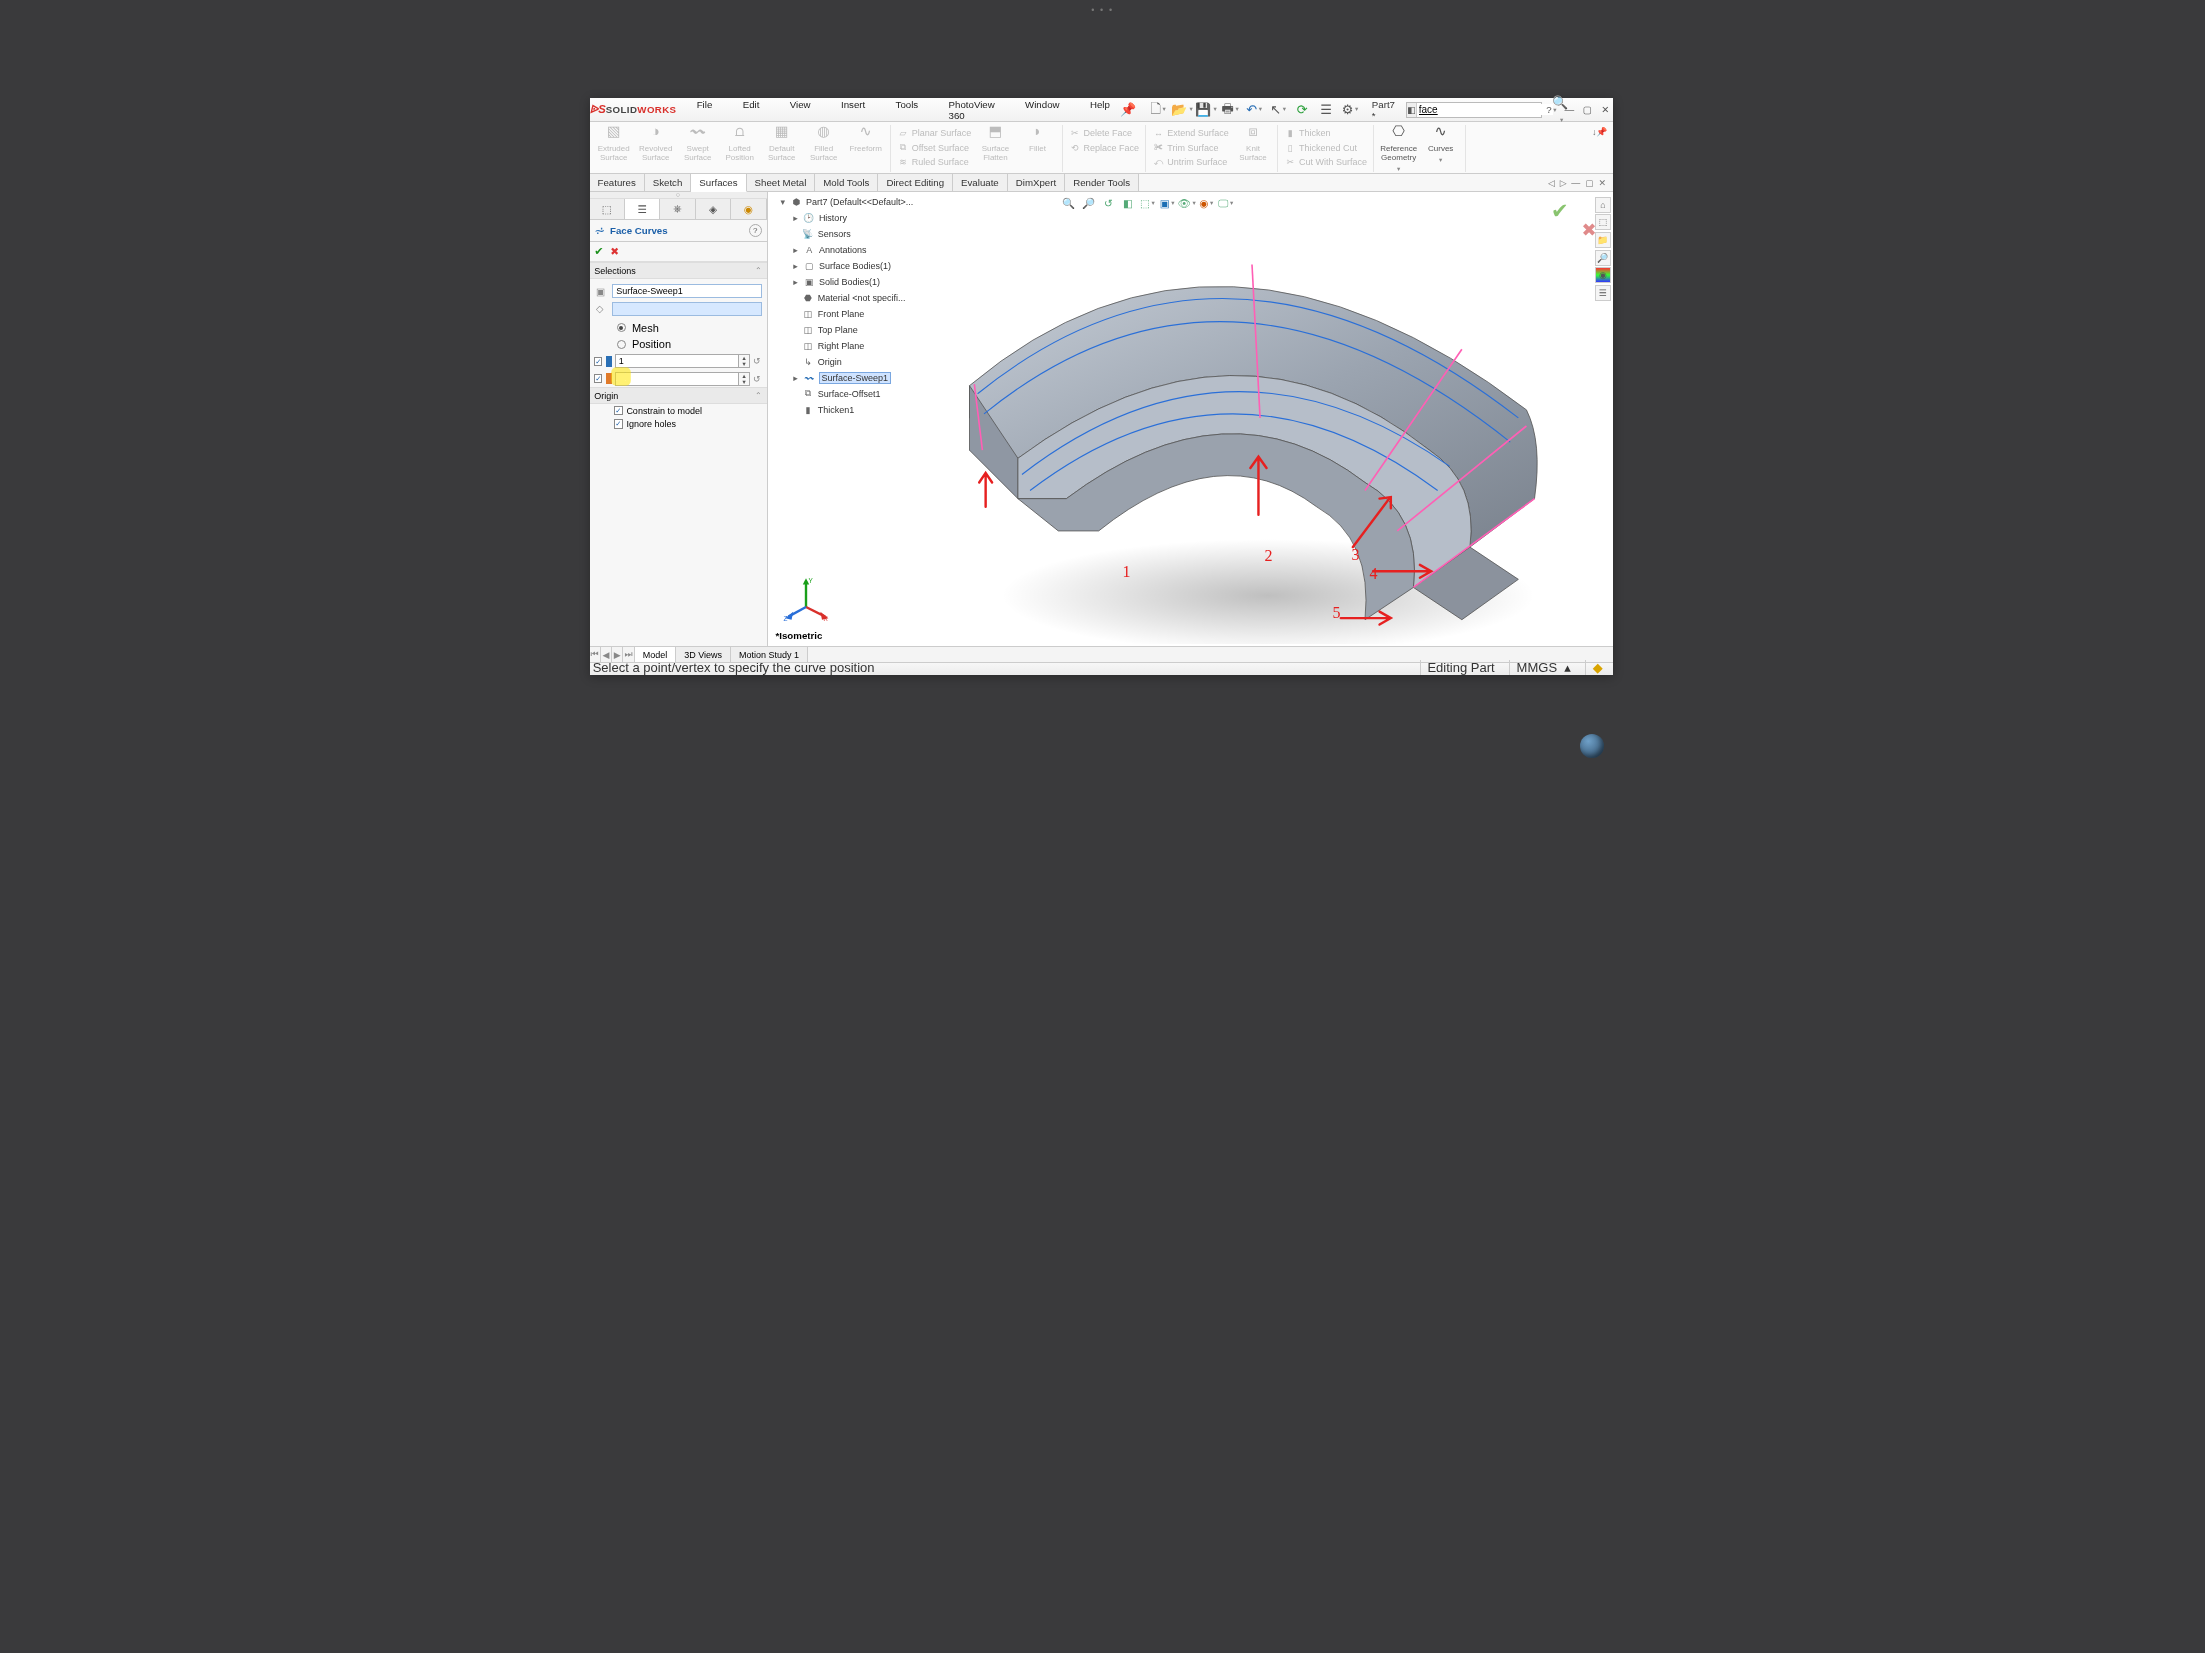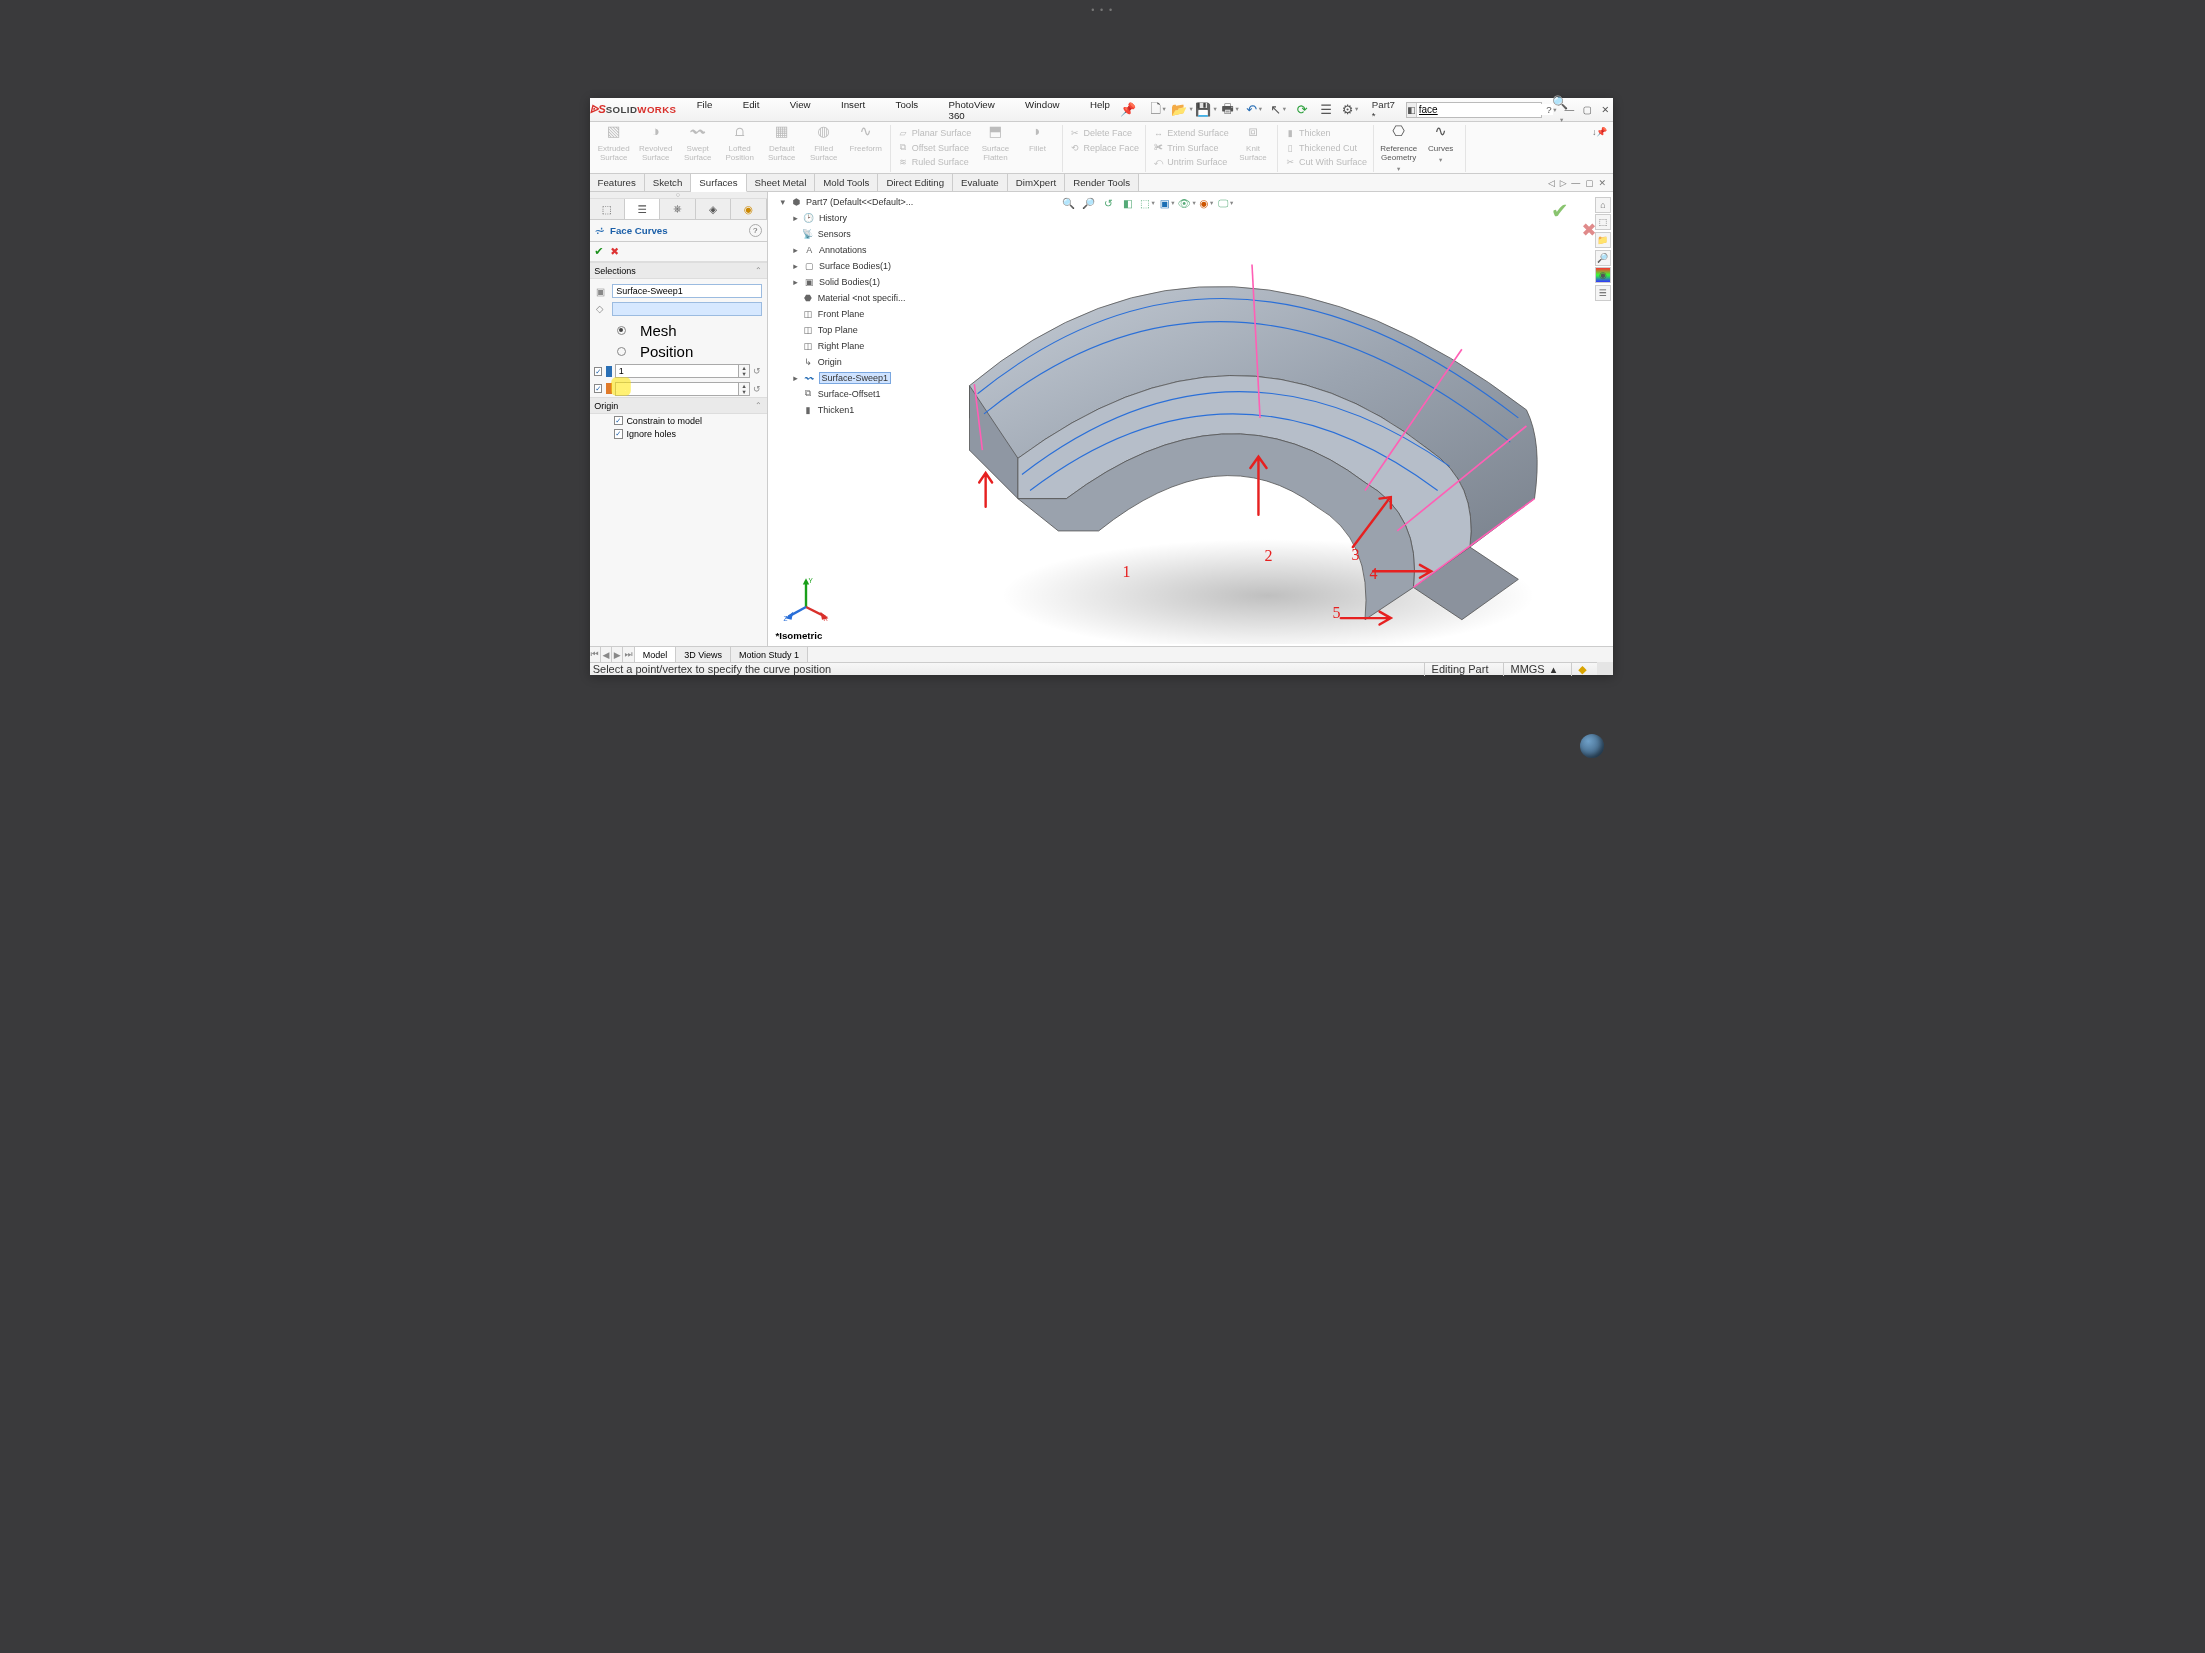--- a/index.html
+++ b/index.html
@@ -53,21 +53,21 @@
   .pm-header .h{ margin-left:auto; width:13px;height:13px;border:0.8px solid #aaa;border-radius:6.5px; font-size:8px; display:flex;align-items:center;justify-content:center;color:#555;}
   .okx{ padding:3.2px 4.8px; display:flex; gap:6.5px; border-bottom:0.8px solid #ddd;}
   .ok{ color:#1a8f1a; font-size:11.3px;} .x{ color:#d33; font-size:10.5px;}
   .section-h{ background:#eaeaea; border-top:0.8px solid #ddd; border-bottom:0.8px solid #ddd; padding:2.4px 4.8px; font-size:9px; display:flex; align-items:center;}
   .section-h .chev{ margin-left:auto; color:#888; font-size:8px;}
   .sel-box{ margin:4.8px 4.8px 3.2px 22.6px; }
   .sel-box .list{ border:0.8px solid #9bbbe0; background:#fff; font-size:9px; padding:1.6px 3.2px; height:14.5px; margin-bottom:3.2px;}
   .sel-box .empty{ border:0.8px solid #9bbbe0; background:#d6e8ff; height:14.5px;}
   .cube-ic{ position:absolute; left:6.5px; color:#888; font-size:9.7px;}
   .rel{ position:relative;}
-  .radio-row{ display:flex; align-items:center; gap:14px; padding:2.4px 4.8px 2.4px 27.4px; font-size:15px;}
+  .radio-row{ display:flex; align-items:center; gap:6px; padding:2.4px 4.8px 2.4px 27.4px; font-size:11px;}
   .radio{ width:9px;height:9px;border:0.8px solid #888;border-radius:50%; display:inline-block; position:relative;}
   .radio.on::after{content:"";position:absolute;left:1.6px;top:1.6px;width:4px;height:4px;background:#444;border-radius:50%;}
   .num-row{ display:flex; align-items:center; padding:1.6px 3.2px 1.6px 4.8px; gap:3.2px;}
   .chk{ width:9.7px;height:9.7px;border:0.8px solid #888;background:#fff; font-size:7.3px; display:flex;align-items:center;justify-content:center;color:#1b5fa8;}
   .swatch{ width:11.3px;height:11.3px;}
   .spin{ flex:1; display:flex; align-items:stretch;}
   .spin input{ flex:1; border:0.8px solid #aaa; font-size:9px; padding:0.8px 2.4px; outline:none;}
   .spin .ar{ width:11.3px; border:0.8px solid #aaa; border-left:none; display:flex;flex-direction:column;}
   .spin .ar div{ flex:1; display:flex;align-items:center;justify-content:center; font-size:5.7px; color:#555;}
   .spin .rev{ width:13px; display:flex;align-items:center;justify-content:center; color:#888; font-size:9px;}
@@ -89,21 +89,21 @@
   .side-icons div{ width:16px;height:16px; border:0.8px solid #ccc; background:#f5f5f5; display:flex;align-items:center;justify-content:center; font-size:9px; color:#555;}
   .triad{ position:absolute; left:14.5px; bottom:22.6px;}
   .iso{ position:absolute; left:8px; bottom:4.8px; font-size:9.7px; font-weight:bold;}
   .ann{ position:absolute; color:#e62020; font-family:"Comic Sans MS",cursive; font-size:16px;}
   
   .btabs{ position:absolute; left:0; right:0; bottom:13px; height:16px; border-top:0.8px solid #ccc; background:#f4f4f4; display:flex; font-size:9px; align-items:stretch;}
   .btabs .nav{ width:11.3px; border-right:0.8px solid #ccc; display:flex;align-items:center;justify-content:center; color:#888;}
   .btabs .tb{ padding:0 8px; border-right:0.8px solid #ccc; display:flex;align-items:center; background:#eee;}
   .btabs .tb.sel{ background:#fff;}
   
-  .status{ position:absolute; left:0;right:16px; bottom:0; height:13px; background:linear-gradient(#f7f7f7,#ececec); border-top:0.8px solid #ccc; font-size:11px; display:flex; align-items:flex-start; padding:0 3.2px; color:#333;}
+  .status{ position:absolute; left:0;right:0; bottom:0; height:13px; background:linear-gradient(#f7f7f7,#ececec); border-top:0.8px solid #ccc; font-size:13px; display:flex; align-items:flex-end; padding:0 3.2px; color:#333;}
   .status .r{ margin-left:auto; display:flex; gap:8px;}
   .status .r div{ border-left:0.8px solid #ccc; padding:0 6.5px;}
   .globe{ position:absolute; right:11.3px; bottom:11.3px; width:24px;height:24px;border-radius:50%; background:radial-gradient(circle at 35% 30%, #6fa0c8, #284560); box-shadow:inset -2.4px -2.4px 4.8px rgba(0,0,0,.4);}
   
   .dd::after{content:"▾"; font-size:6.5px; margin-left:1.6px; color:#888;}
   
   .mini-bar{height:6.5px;background:#eee;border-bottom:0.8px solid #ddd; position:relative;}
   .mini-bar::after{content:"○"; position:absolute; left:50%; transform:translateX(-50%); top:-2.4px; font-size:7.3px;color:#aaa;}
 </style>
 </head>

